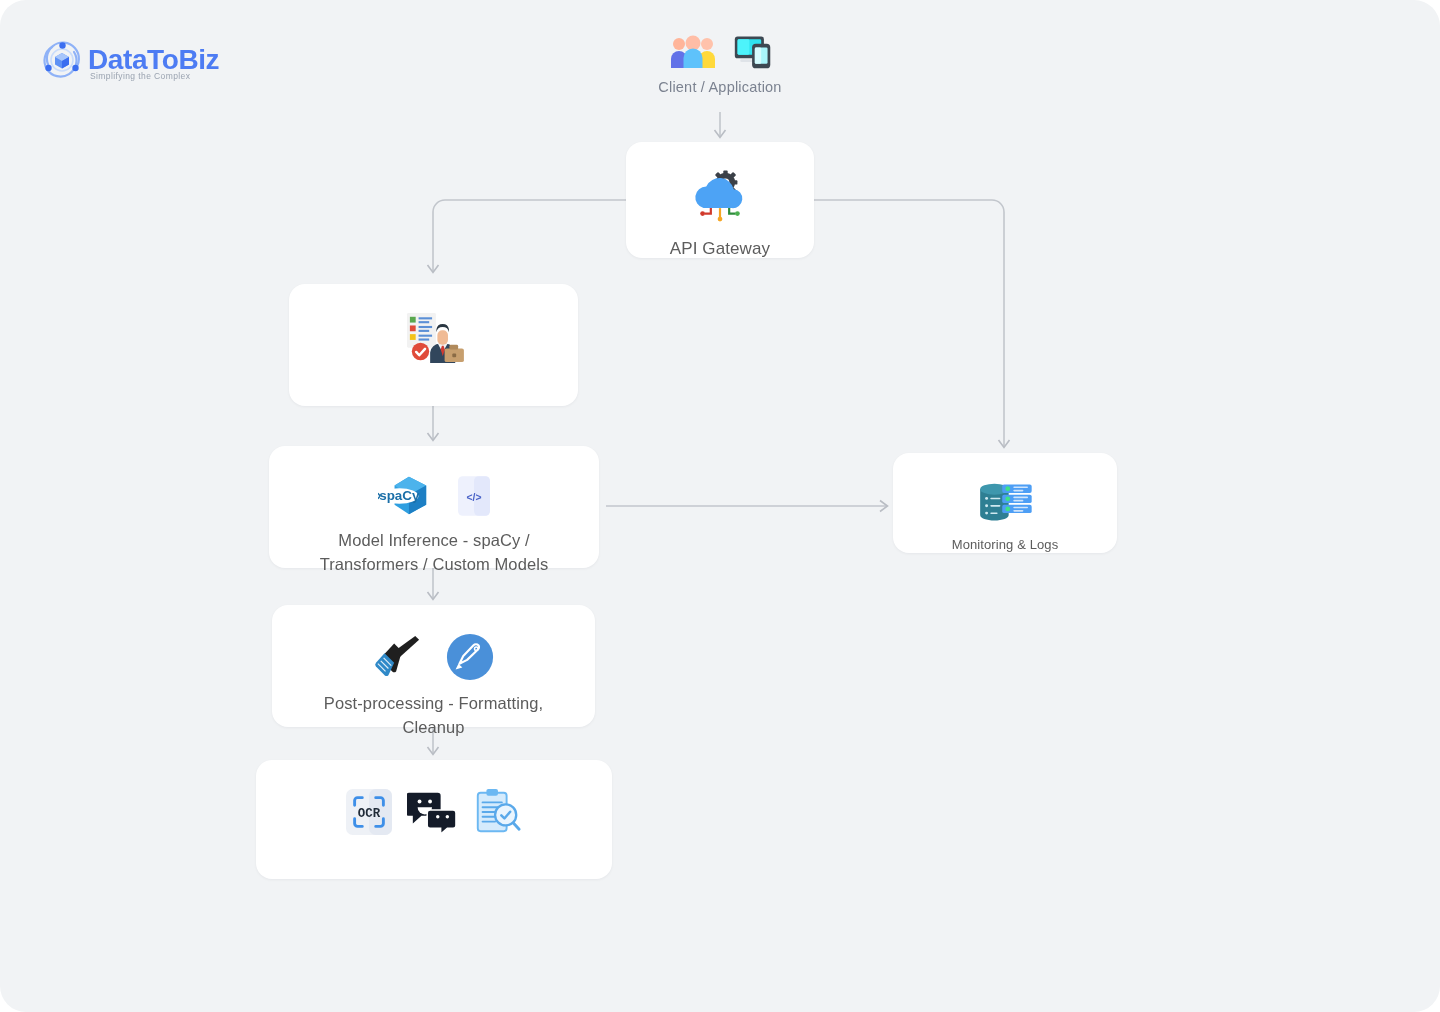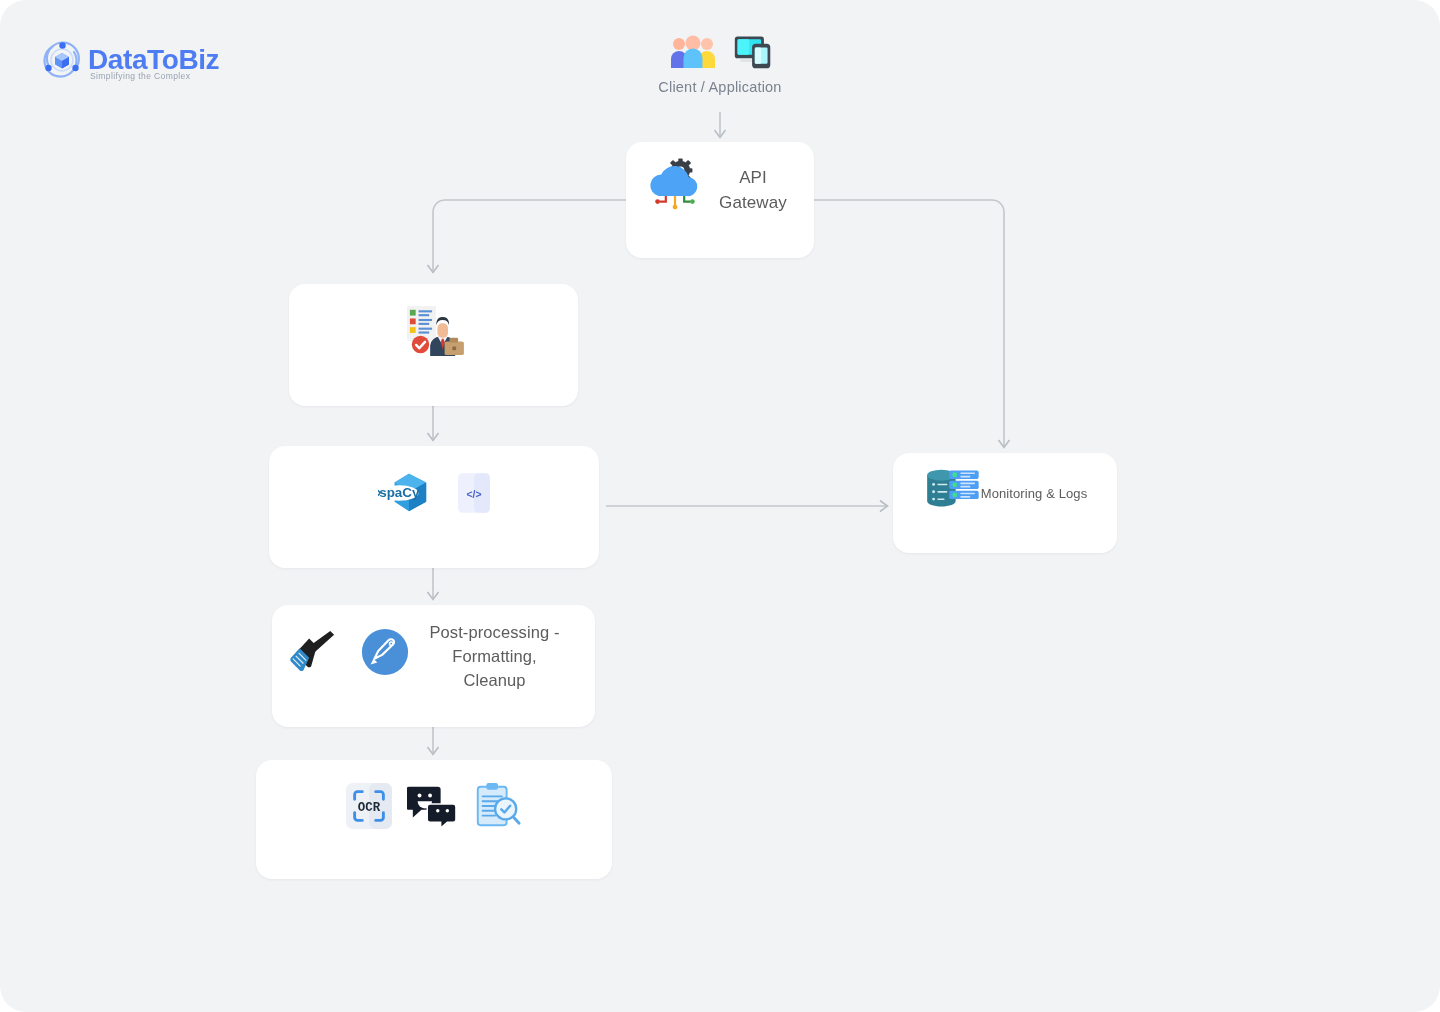--- a/index.html
+++ b/index.html
@@ -48,25 +48,25 @@
     white-space: nowrap;
   }
 
   
   .node {
     position: absolute;
     background: #ffffff;
     border-radius: 16px;
     box-shadow: 0 1px 3px rgba(16,24,40,0.05);
     display: flex;
-    flex-direction: row;
+    flex-direction: column;
     align-items: center;
-    justify-content: center;
+    justify-content: space-between;
     box-sizing: border-box;
-    padding: 0 16px 18px;
+    padding: 27px 16px 18px;
   }
   .node .icons {
     display: flex;
     align-items: center;
     justify-content: center;
     gap: 22px;
     margin-bottom: 10px;
   }
   .node .label {
     font-size: 16.5px;
@@ -269,20 +269,22 @@
         </svg>
       </span>
       <span>
         <svg class="ic" viewBox="0 0 34 42" width="32" height="40">
           <rect x="0" y="0" width="34" height="42" rx="5" fill="#eef1fd"></rect>
           <rect x="17" y="0" width="17" height="42" rx="5" fill="#e3e8fb"></rect>
           <text x="17" y="26" font-family="'Liberation Sans',sans-serif" font-size="11" font-weight="bold" fill="#4a63c8" text-anchor="middle">&lt;/&gt;</text>
         </svg>
       </span>
     </div>
+    <div class="label">Model Inference - spaCy /
+Transformers / Custom Models</div>
   </div>
 
   <div class="node" id="node-post">
     <div class="icons">
       <span>
         <svg class="ic" viewBox="0 0 52 48" width="50" height="46">
           <path d="M48 2 L28 20 l-6 -6 L44 -2 z" fill="#1f1f1f" transform="translate(0,4)"></path>
           <path d="M30 18 L22 10 L9 24 a3 3 0 0 0 0 4 l11 11 a3 3 0 0 0 4 0 z" fill="#1f1f1f"></path>
           <path d="M22 30 L12 20 L3 30 a3 3 0 0 0 0 4 l9 9 a3 3 0 0 0 4 0 z" fill="#2f89c8"></path>
           <g stroke="#ffffff" stroke-width="1.2" opacity="0.85">

